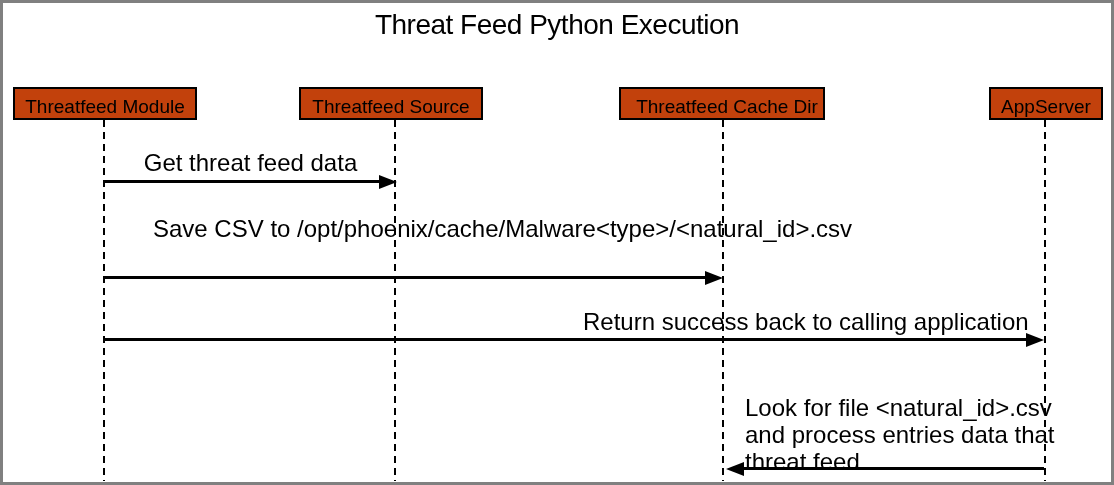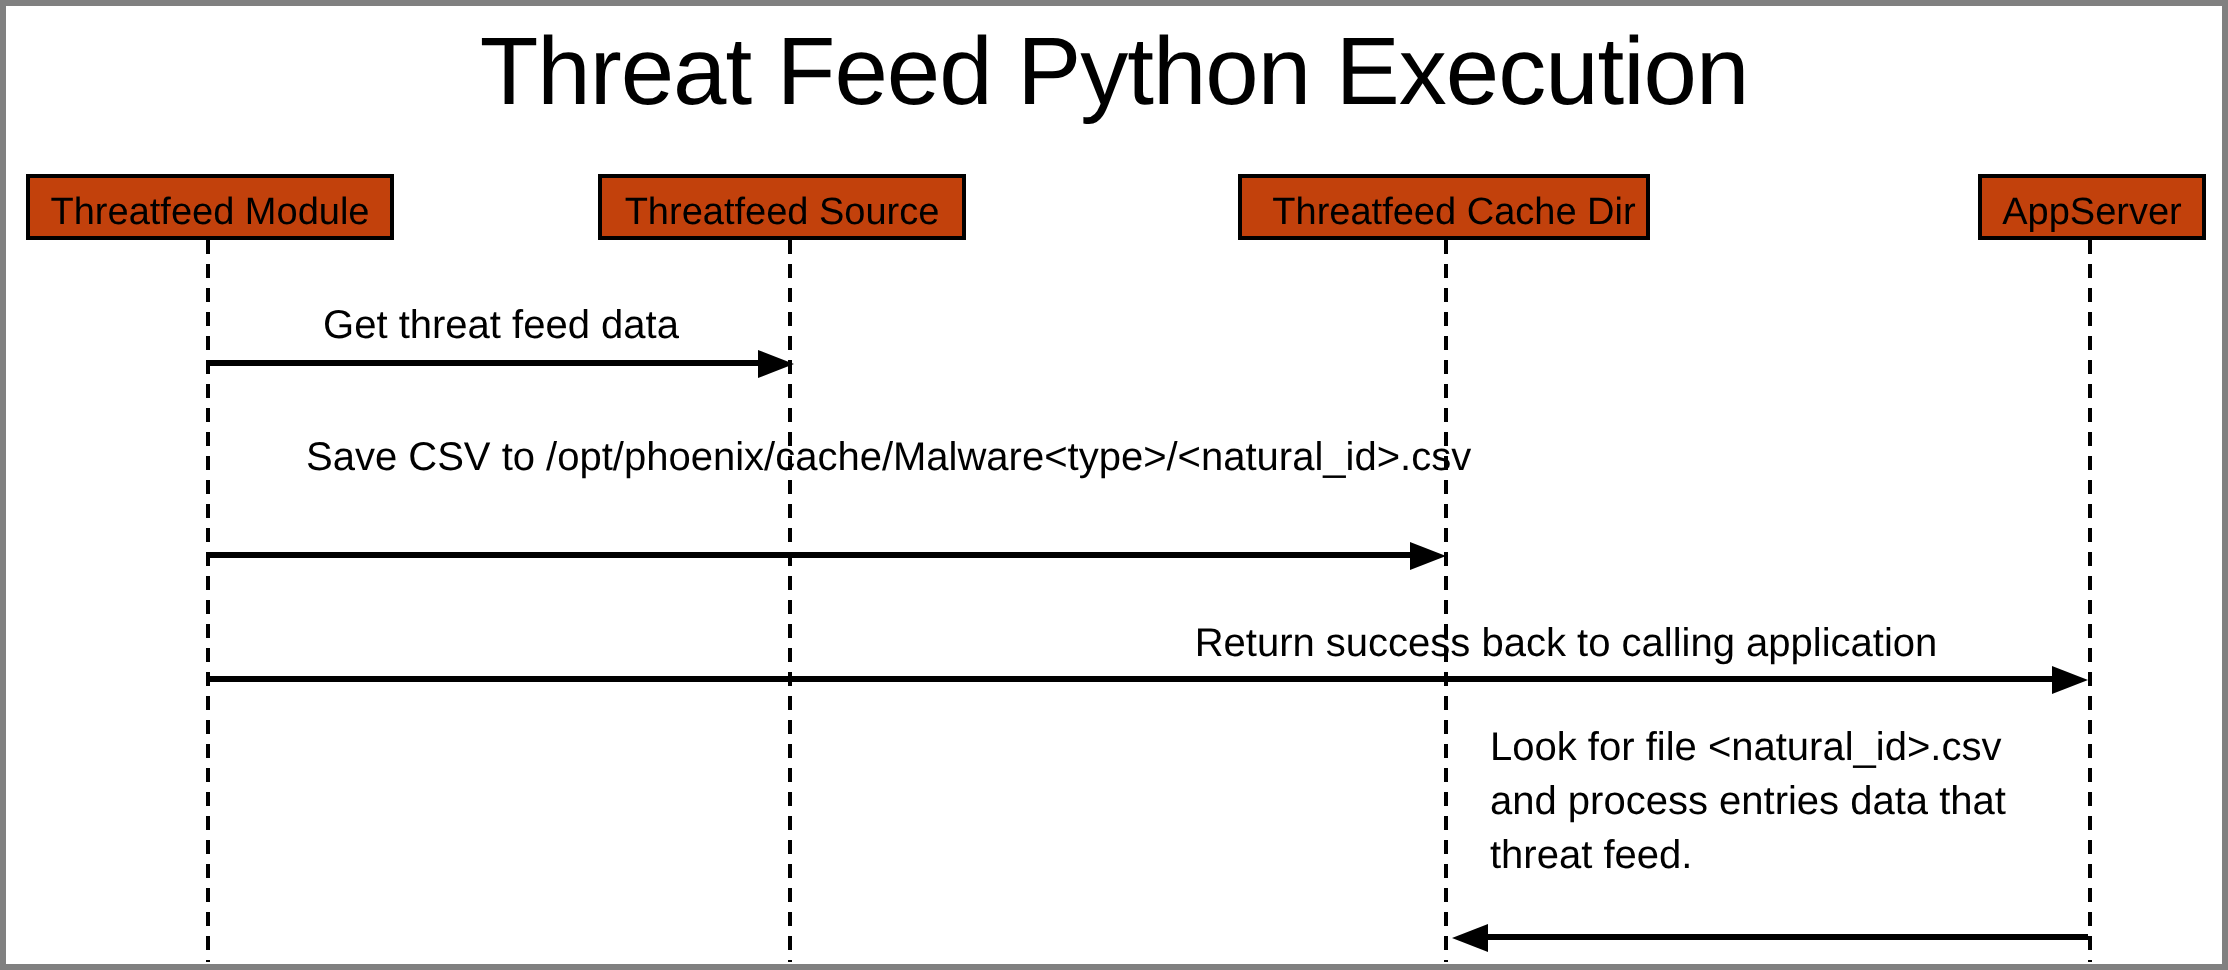--- a/index.html
+++ b/index.html
@@ -18,21 +18,21 @@
     border: 3px solid #808080;
     pointer-events: none;
     box-sizing: border-box;
   }
   .title {
     position: absolute;
     top: 9px;
     left: 0;
     width: 100%;
     text-align: center;
-    font-size: 48px;
+    font-size: 28px;
     font-weight: 400;
     letter-spacing: -0.5px;
     white-space: nowrap;
   }
   .actor-box {
     position: absolute;
     top: 87px;
     height: 33px;
     box-sizing: border-box;
     border: 2px solid #000000;
@@ -68,40 +68,40 @@
   .arrowhead {
     position: absolute;
     width: 0; height: 0;
     border-top: 7px solid transparent;
     border-bottom: 7px solid transparent;
   }
   .arrowhead.right { border-left: 18px solid #000000; }
   .arrowhead.left  { border-right: 18px solid #000000; }
   .msg-label {
     position: absolute;
-    font-size: 20px;
+    font-size: 24px;
     line-height: 26px;
     white-space: nowrap;
   }
   
   #msg1-line  { left: 104px; top: 180px; width: 277px; }
   #msg1-head  { left: 379px; top: 175px; }
   #msg1-label { left: 104px; top: 150px; width: 293px; text-align: center; }
   
   #msg2-line  { left: 104px; top: 276px; width: 603px; }
   #msg2-head  { left: 705px; top: 271px; }
   #msg2-label { left: 125px; top: 216px; text-align: left; margin-left: 28px; }
   
   #msg3-line  { left: 104px; top: 338px; width: 924px; }
   #msg3-head  { left: 1026px; top: 333px; }
   #msg3-label { left: 583px; top: 309px; width: 400px; text-align: center; }
   
   #msg4-line  { left: 742px; top: 467px; width: 302px; }
   #msg4-head  { left: 726px; top: 462px; }
-  #msg4-label { left: 745px; top: 361px; line-height: 27px; text-align: left; }
+  #msg4-label { left: 745px; top: 394px; line-height: 27px; text-align: left; }
 </style>
 </head>
 <body>
 
 <div id="slide">
   <div class="frame"></div>
 
   <div class="title">Threat Feed Python Execution</div>
 
   <div class="actor-box" id="actor-0">

